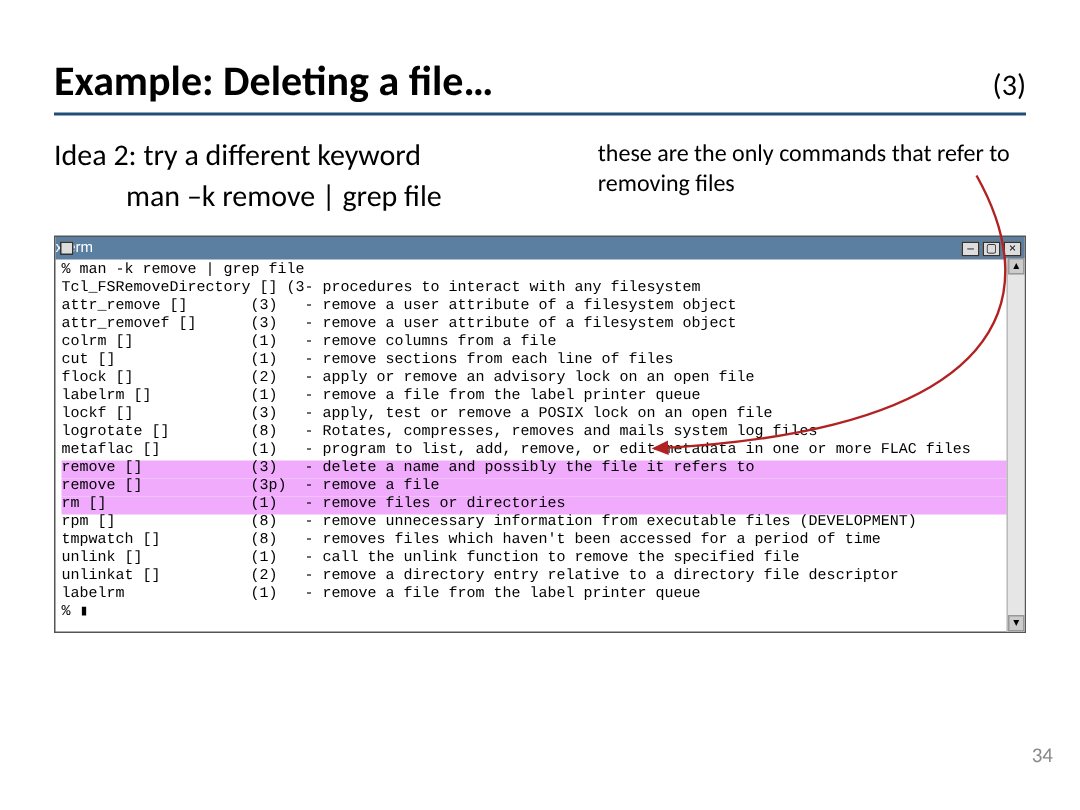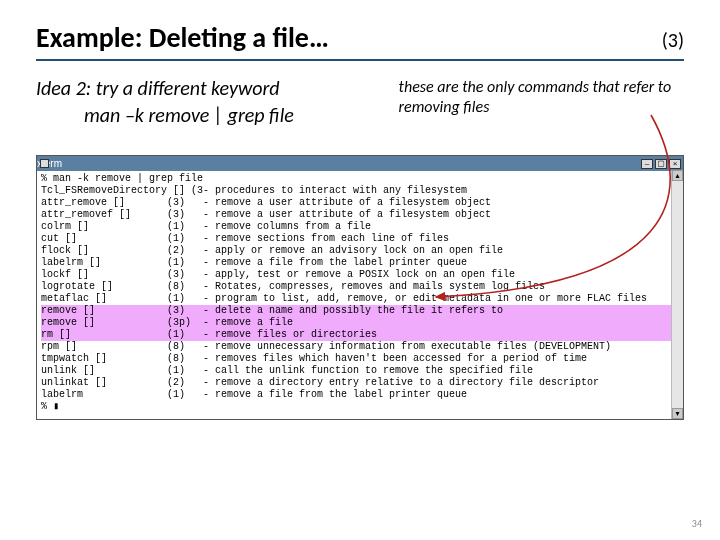--- a/index.html
+++ b/index.html
@@ -5,21 +5,21 @@
   * { margin: 0; padding: 0; box-sizing: border-box; }
   body {
     width: 720px;
     height: 540px;
     background: #fff;
     font-family: Calibri, Arial, sans-serif;
     position: relative;
     overflow: hidden;
   }
   .slide {
-    padding: 20px 36px;
+    padding: 36px 36px;
     height: 100%;
     position: relative;
   }
   .title-row {
     display: flex;
     align-items: baseline;
     justify-content: space-between;
     border-bottom: 2px solid #1f4e79;
     padding-bottom: 4px;
     margin-bottom: 14px;
@@ -29,22 +29,21 @@
     font-weight: bold;
     color: #000;
   }
   .slide-num-top {
     font-size: 20px;
     color: #000;
   }
   .content-row {
     display: flex;
     gap: 20px;
-    margin-bottom: 26px;
-    font-style: italic;
+    margin-bottom: 12px;
   }
   .idea-col {
     flex: 1.2;
     font-size: 20px;
     color: #000;
     line-height: 1.35;
   }
   .idea-indent {
     margin-left: 48px;
   }
@@ -108,22 +107,22 @@
   .term-line { white-space: pre; }
   .hl { background: #f0abfc; }
   .arrow {
     position: absolute;
     pointer-events: none;
   }
   .arrow svg { overflow: visible; }
   .page-num {
     position: absolute;
     right: 18px;
-    bottom: 10px;
-    font-size: 10px;
+    bottom: 28px;
+    font-size: 14px;
     color: #888;
   }
   .scroll-hint {
     position: absolute;
     right: 1px;
     top: 15px;
     bottom: 1px;
     width: 12px;
     background: #e6e6e6;
     border-left: 1px solid #bbb;

